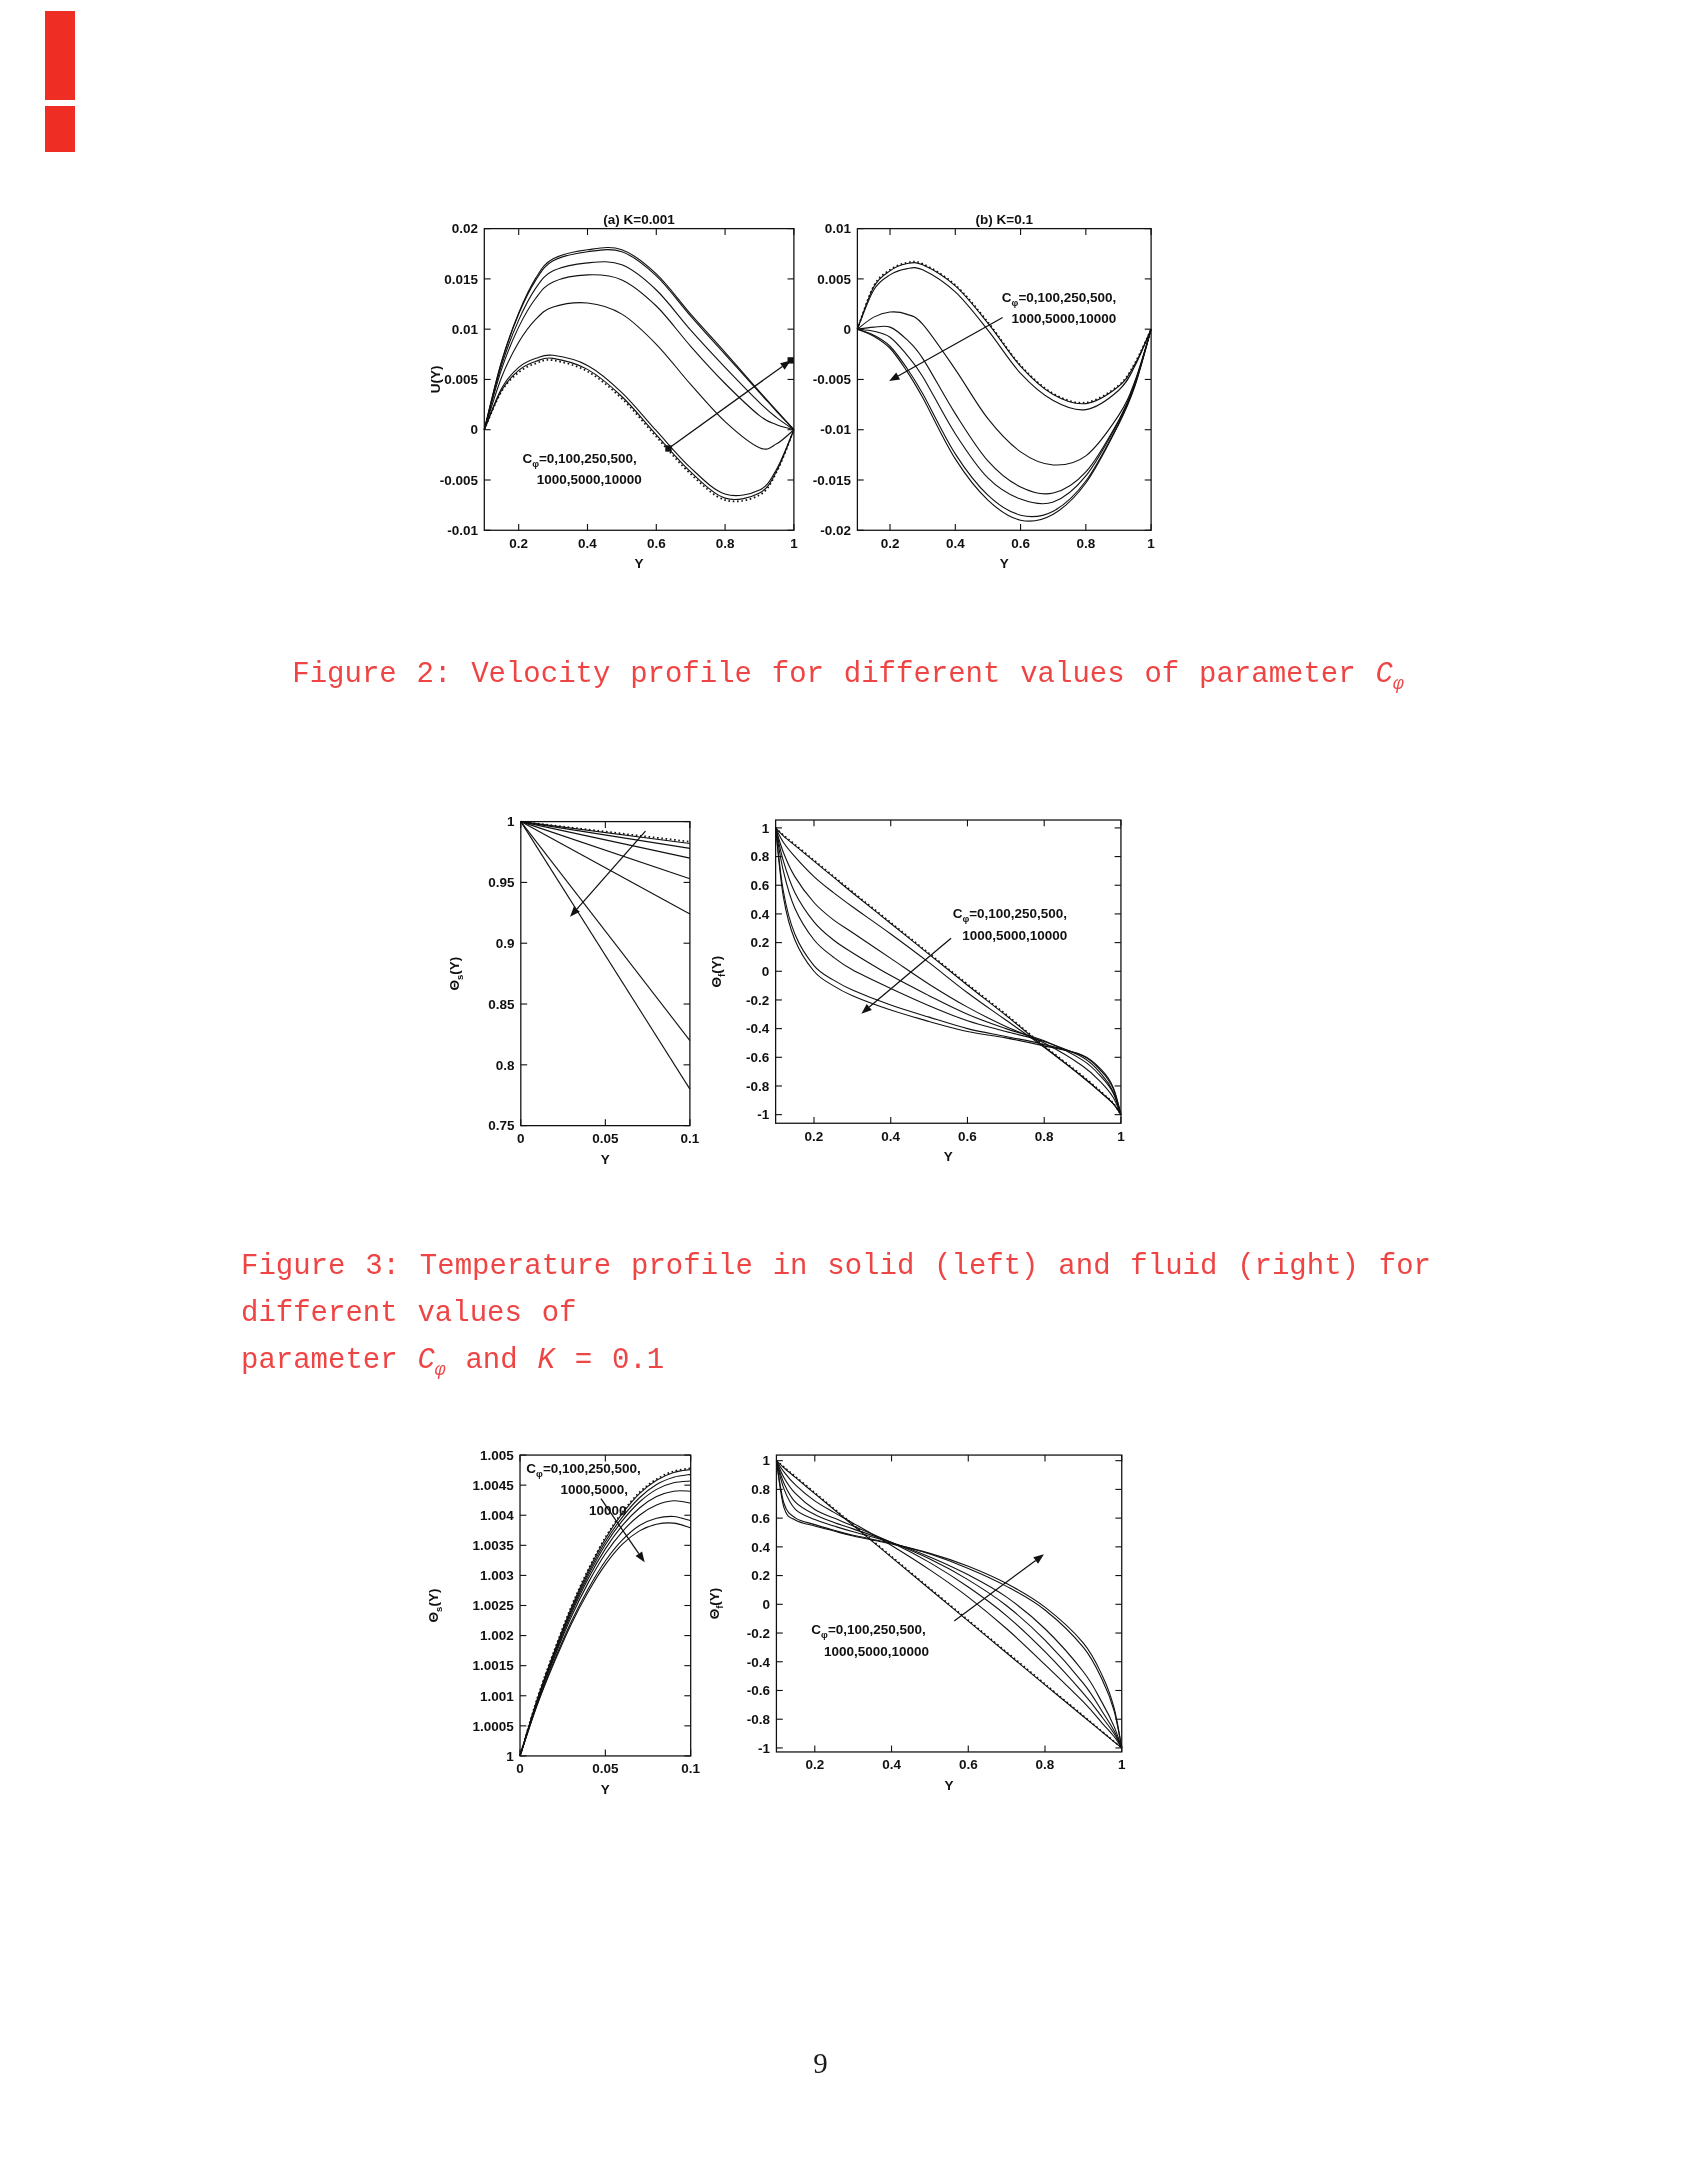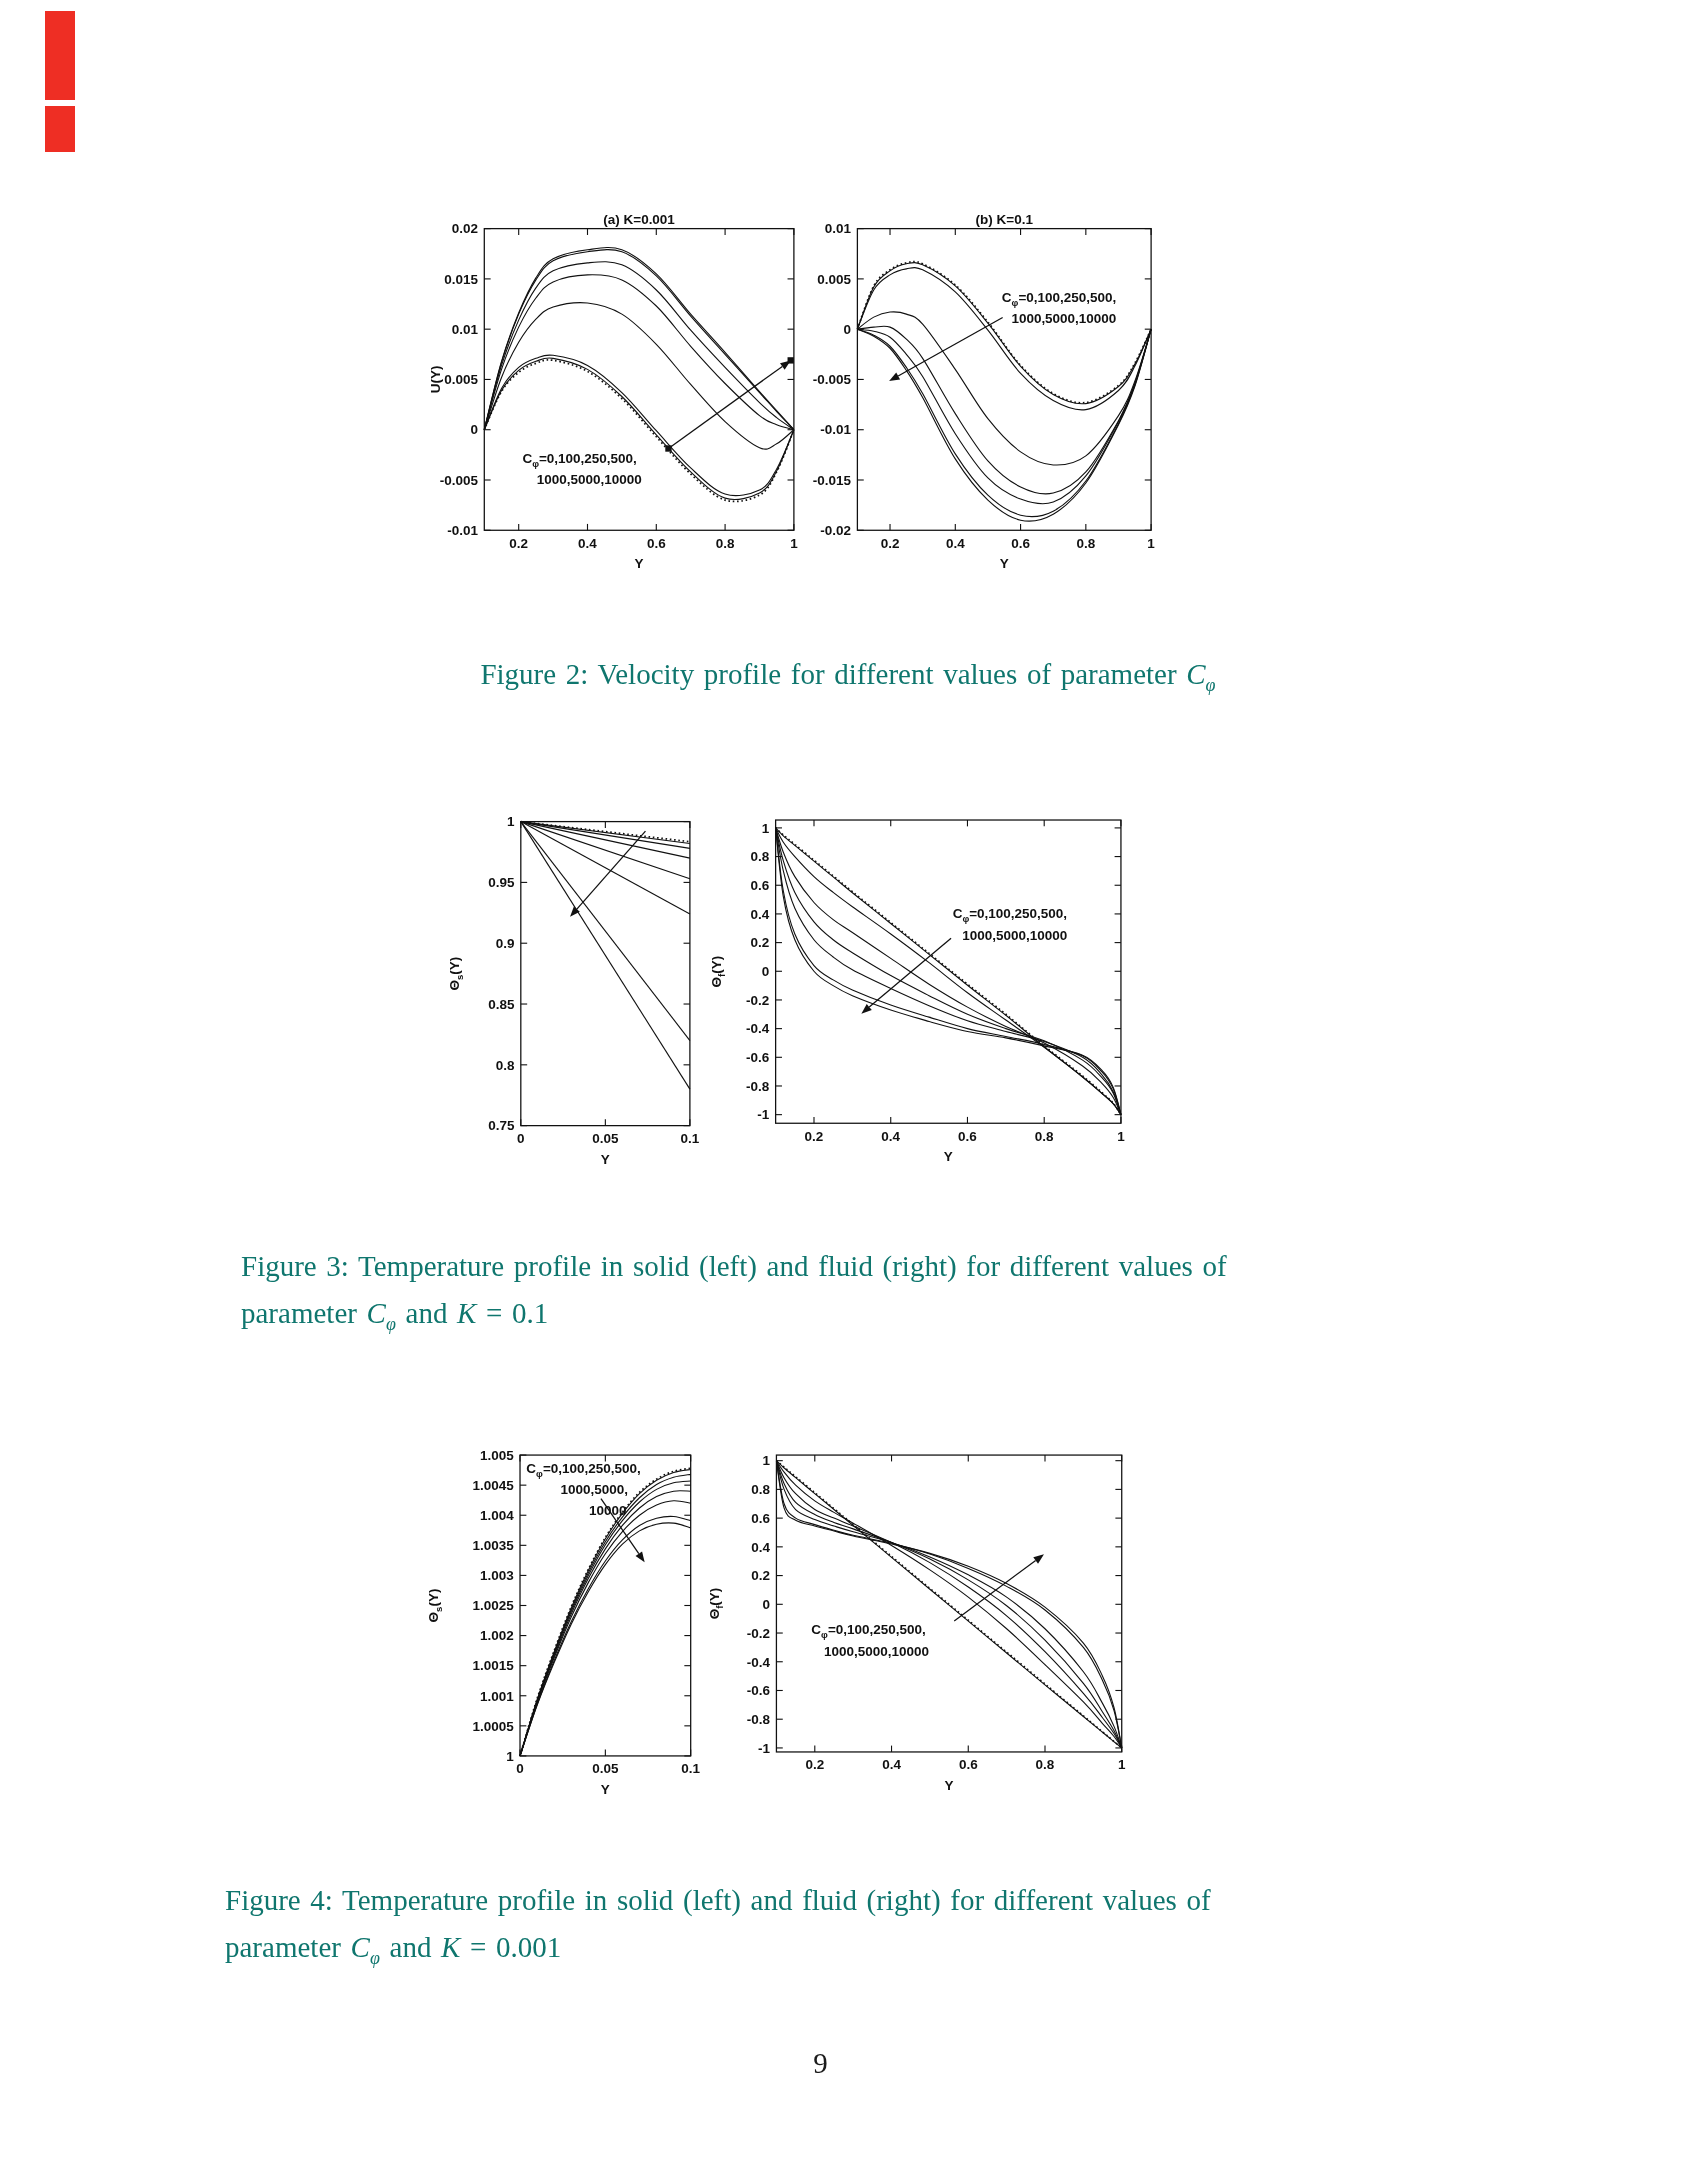--- a/index.html
+++ b/index.html
@@ -1,21 +1,21 @@
 <!DOCTYPE html>
 <html style="font-size:12.7px"><head>
 <meta charset="utf-8">
 <style>
   html,body{margin:0;padding:0;background:#9a9a9a;}
   .page{position:relative;width:1687px;height:2183px;background:#ffffff;overflow:hidden;
         font-family:"Liberation Sans",sans-serif;}
   .redmark{position:absolute;left:45px;width:30px;background:#ee2e24;}
   #figcanvas{position:absolute;left:0;top:0;}
-  .caption{position:absolute;left:225px;width:1246px;font-family:Liberation Serif, serif;
-           font-size:29px;line-height:47px;color:#0f766e;word-spacing:2.4px;text-align:left;}
+  .caption{position:absolute;left:225px;width:1246px;font-family:Liberation Mono, monospace;
+           font-size:29px;line-height:47px;color:#ef4444;word-spacing:2.4px;text-align:left;}
   .caption.center{text-align:center;}
   .caption sub{font-size:0.62em;line-height:0;}
   .pageno{position:absolute;left:225px;top:2047px;width:1191px;text-align:center;
           font-family:"Liberation Serif",serif;font-size:29px;color:#1b1b1b;}
   svg text{font-family:"Liberation Sans",sans-serif;}
 </style>
 </head>
 <body>
 
 <div class="page">
@@ -361,17 +361,16 @@
         <text x="906" y="2020" font-size="17" font-weight="bold" text-anchor="middle" fill="#111111" transform="rotate(-90 906 2020)"><tspan>Θ</tspan><tspan font-size="12" dy="5">f</tspan><tspan dy="-5">(Y)</tspan></text>
         <text x="1022" y="2059" font-size="17" font-weight="bold" text-anchor="start" fill="#111111"><tspan>C</tspan><tspan font-size="12" dy="5">φ</tspan><tspan dy="-5">=0,100,250,500,</tspan></text>
         <text x="1038" y="2086" font-size="17" font-weight="bold" text-anchor="start" fill="#111111"><tspan>1000,5000,10000</tspan></text>
         <line x1="1202" y1="2042" x2="1304.5668560920842" y2="1965.7556114005745" stroke="#111111" stroke-width="1.6"></line>
         <polygon points="1315,1958 1307.5497835538436,1969.7683590574652 1301.5839286303249,1961.7428637436838" fill="#111111"></polygon>
       </g>
     </svg>
 
   <div class="caption center" id="caption-fig2" style="top:651px;">Figure 2: Velocity profile for different values of parameter <i>C</i><sub><i>φ</i></sub></div>
   <div class="caption" id="caption-fig3" style="top:1243px;margin-left:16px;">Figure 3: Temperature profile in solid (left) and fluid (right) for different values of<br>parameter <i>C</i><sub><i>φ</i></sub> and <i>K</i> = 0.1</div>
-  <div class="caption" id="caption-fig4" style="top:1877px;">Figure 4: Temperature profile in solid (left) and fluid (right) for different values of<br>parameter <i>C</i><sub><i>φ</i></sub> and <i>K</i> = 0.001</div>
 
   <div class="pageno">9</div>
 </div>
 
 
 </body></html>

